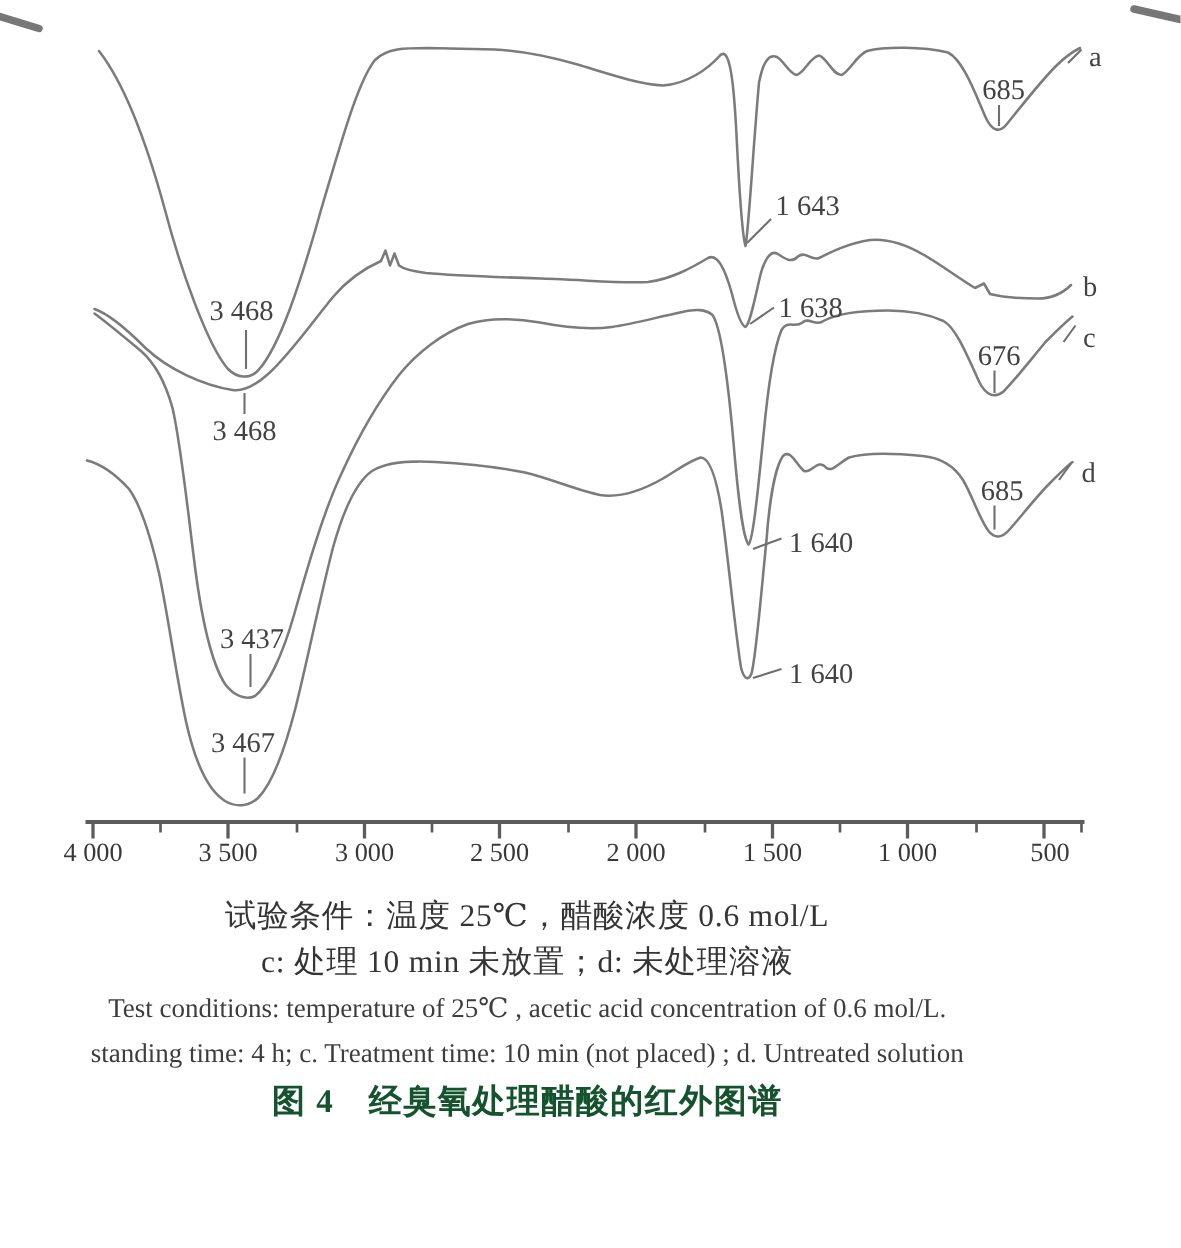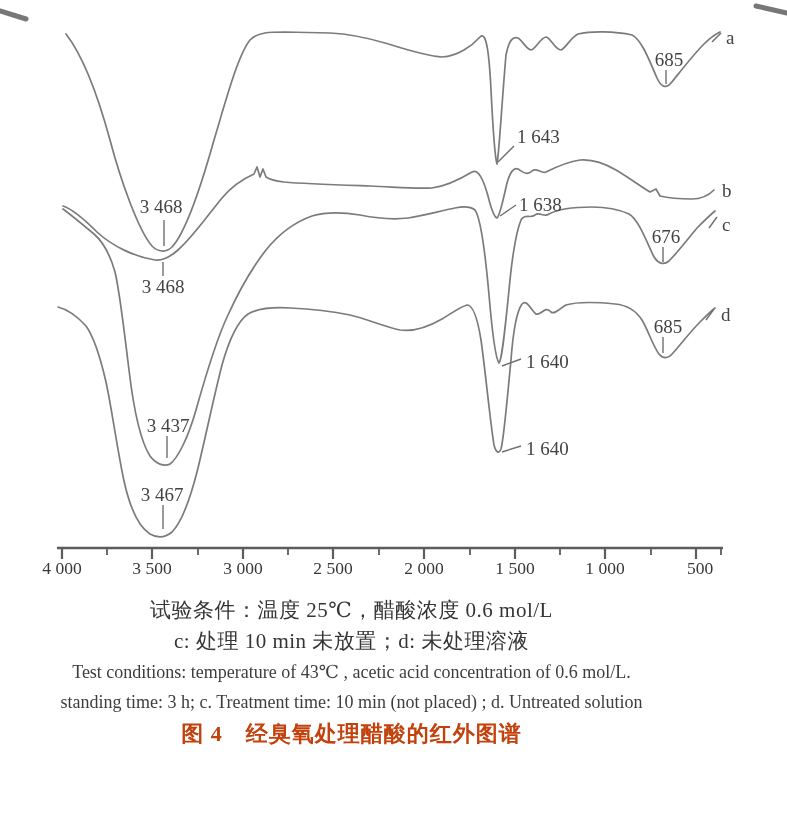--- a/index.html
+++ b/index.html
@@ -9,21 +9,21 @@
     color:#3a3a3a;position:relative;
   }
   .plot{display:block;}
   svg text{font-family:"Liberation Serif","DejaVu Serif",serif;fill:#434343;}
   .peak-num{font-size:19px;}
   .curve-letter{font-size:19px;}
   .tick-label{font-size:17.5px;fill:#383838;}
   .captions{width:703px;text-align:center;margin-top:10px;}
   .cap-cn{font-size:21px;line-height:31px;color:#353535;letter-spacing:0.5px;}
   .cap-en{font-size:18px;line-height:30px;color:#3d3d3d;}
-  .cap-title{font-size:22px;line-height:34px;font-weight:bold;color:#c2410c;letter-spacing:1px;}
+  .cap-title{font-size:22px;line-height:34px;font-weight:bold;color:#14532d;letter-spacing:1px;}
 </style>
 </head>
 <body>
 
 <svg class="plot" width="787" height="585" viewBox="0 0 787 585">
 
   <path d="M0,11 L26,19" stroke="#4a4a4a" stroke-width="5" stroke-linecap="round" opacity="0.75" fill="none"></path>
   <path d="M756,6 L787,13" stroke="#4a4a4a" stroke-width="5" stroke-linecap="round" opacity="0.75" fill="none"></path>
 
   <g stroke="#7b7b7b" stroke-width="1.7" fill="none" stroke-linecap="round" stroke-linejoin="round">
@@ -189,16 +189,16 @@
     <text class="tick-label" x="424" y="574" text-anchor="middle">2 000</text>
     <text class="tick-label" x="515" y="574" text-anchor="middle">1 500</text>
     <text class="tick-label" x="605" y="574" text-anchor="middle">1 000</text>
     <text class="tick-label" x="700" y="574" text-anchor="middle">500</text>
   </g>
 </svg>
 
 <div class="captions">
   <div class="cap-cn">试验条件：温度 25℃，醋酸浓度 0.6 mol/L</div>
   <div class="cap-cn">c: 处理 10 min 未放置；d: 未处理溶液</div>
-  <div class="cap-en">Test conditions: temperature of 43℃ , acetic acid concentration of 0.6 mol/L.</div>
-  <div class="cap-en">standing time: 3 h; c. Treatment time: 10 min (not placed) ; d. Untreated solution</div>
+  <div class="cap-en">Test conditions: temperature of 25℃ , acetic acid concentration of 0.6 mol/L.</div>
+  <div class="cap-en">standing time: 4 h; c. Treatment time: 10 min (not placed) ; d. Untreated solution</div>
   <div class="cap-title">图 4　经臭氧处理醋酸的红外图谱</div>
 </div>
 
 </body></html>

